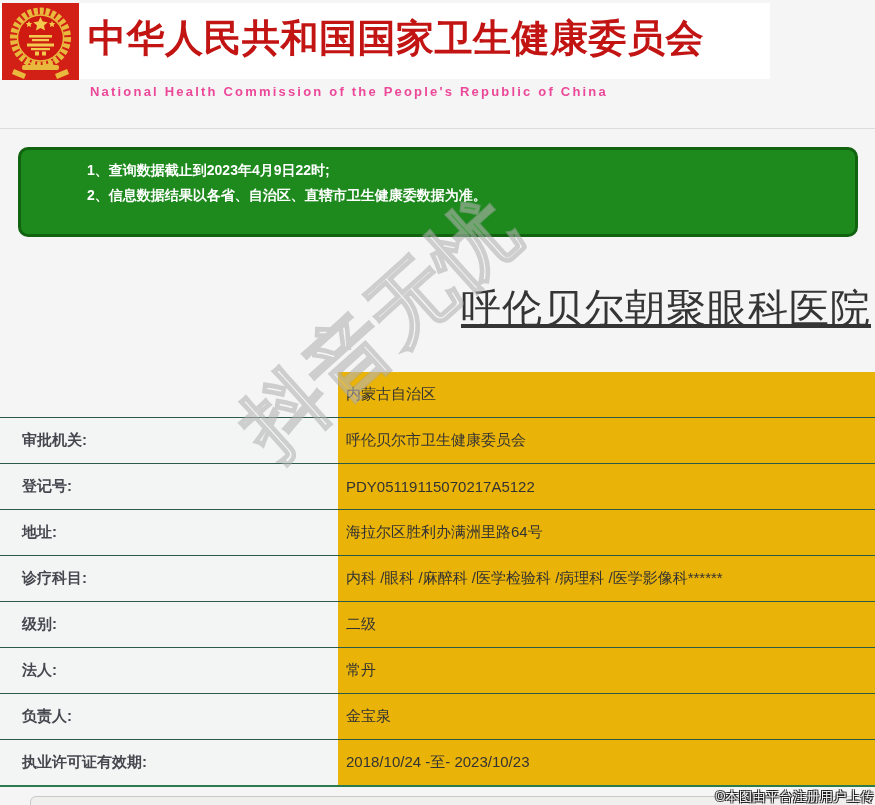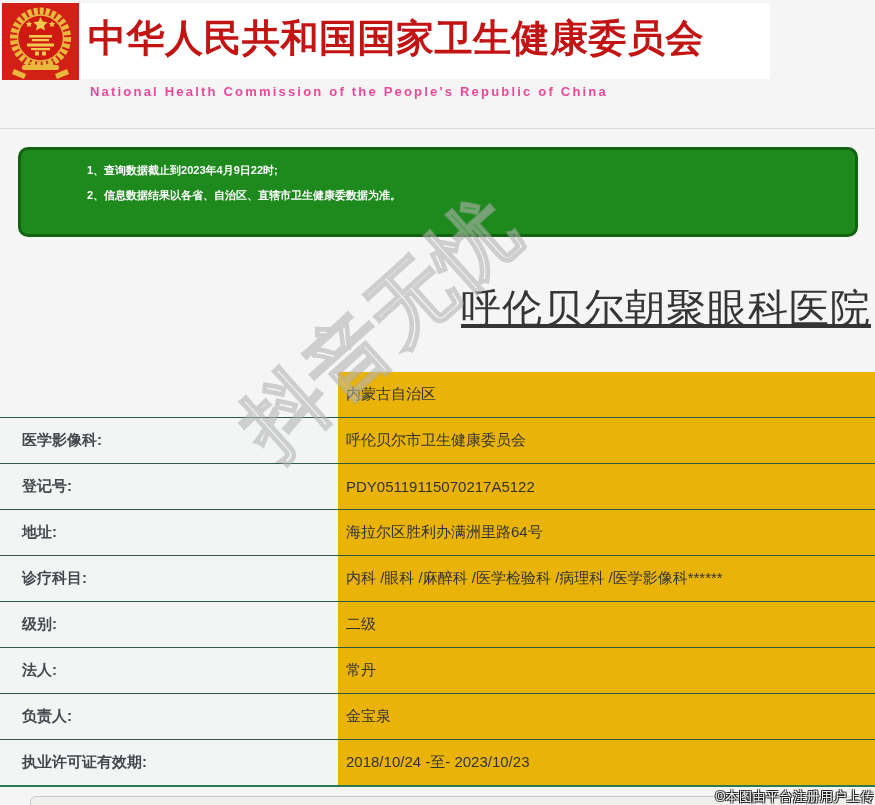--- a/index.html
+++ b/index.html
@@ -44,21 +44,21 @@
 
   
   .notice {
     position: absolute; left: 18px; top: 147px;
     width: 840px; height: 90px;
     background: #1e8a1e;
     border: 3px solid #126310;
     border-radius: 10px;
     color: #ffffff;
     padding: 8px 10px 0 66px;
-    font-size: 11px; font-weight: 600;
+    font-size: 14px; font-weight: 600;
   }
   .notice-line { line-height: 25px; white-space: nowrap; }
 
   
   .hospital-name {
     position: absolute; right: 4px; top: 281px;
     font-size: 40px; font-weight: 400;
     color: #353535; letter-spacing: 1px;
     white-space: nowrap;
     text-decoration: underline;
@@ -165,21 +165,21 @@
     <div class="notice-line">2、信息数据结果以各省、自治区、直辖市卫生健康委数据为准。</div>
   </div>
 
   <div class="hospital-name">呼伦贝尔朝聚眼科医院</div>
 
   <div class="detail-table">
     <div class="detail-row">
       <div class="detail-value">内蒙古自治区</div>
     </div>
     <div class="detail-row">
-      <div class="detail-label">医学影像科:</div>
+      <div class="detail-label">审批机关:</div>
       <div class="detail-value">呼伦贝尔市卫生健康委员会</div>
     </div>
     <div class="detail-row">
       <div class="detail-label">登记号:</div>
       <div class="detail-value">PDY05119115070217A5122</div>
     </div>
     <div class="detail-row">
       <div class="detail-label">地址:</div>
       <div class="detail-value">海拉尔区胜利办满洲里路64号</div>
     </div>

